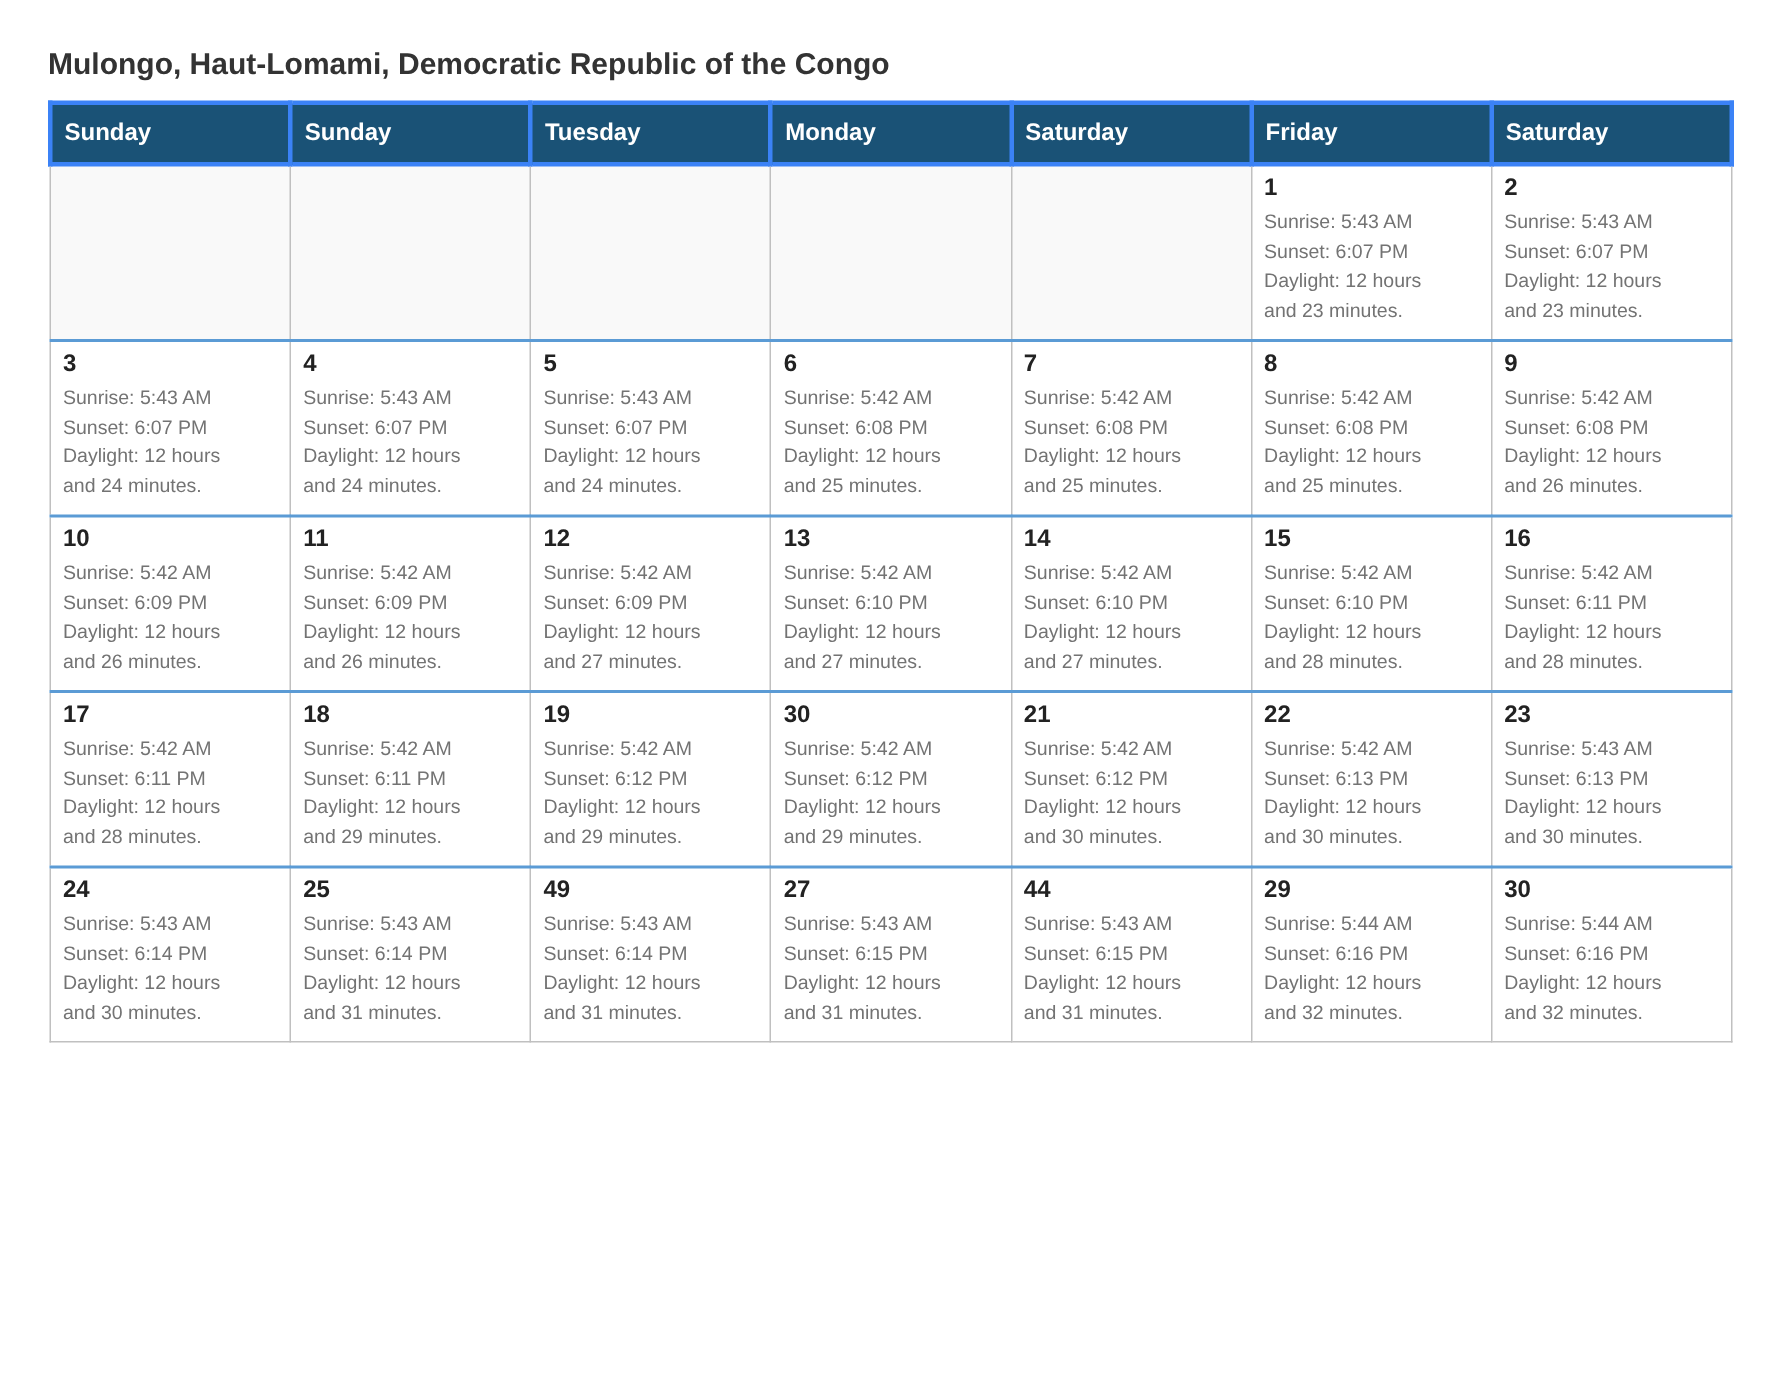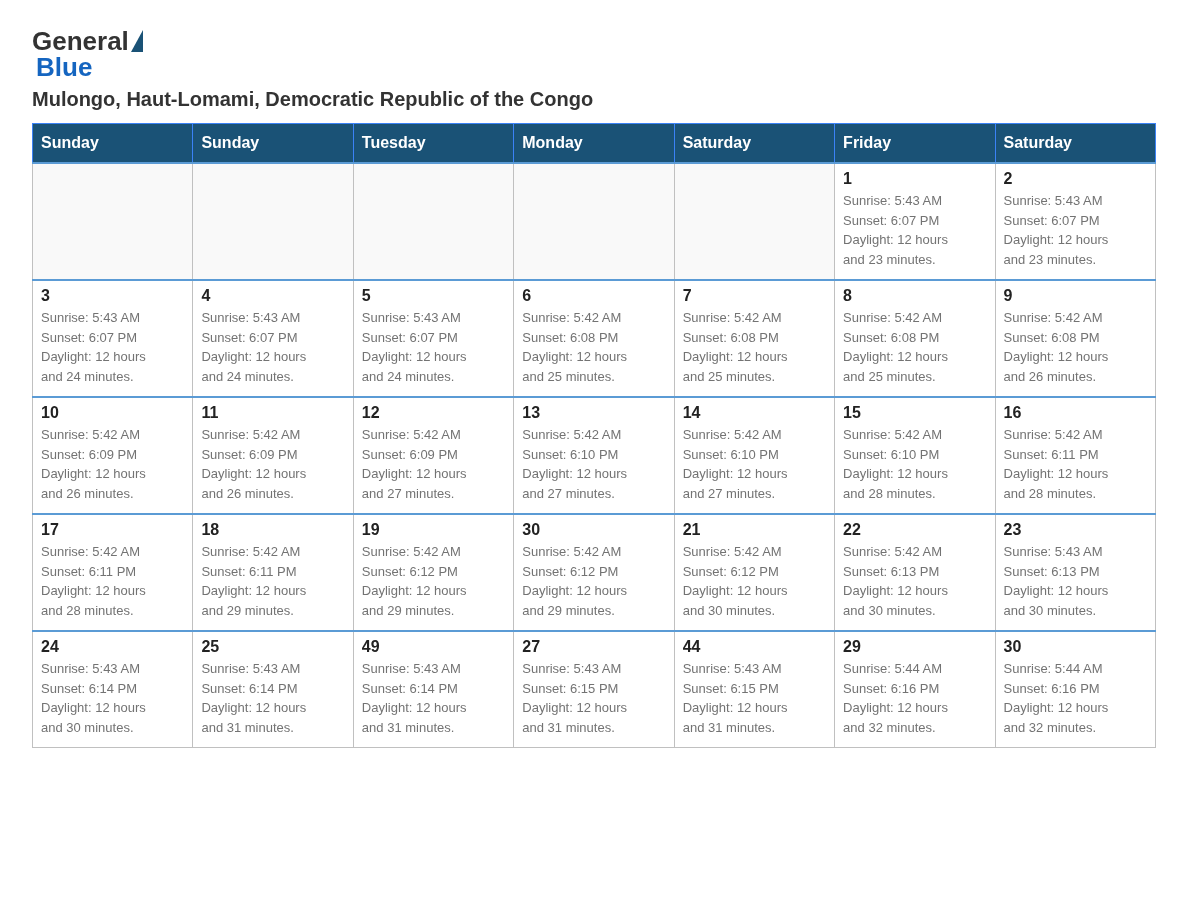--- a/index.html
+++ b/index.html
@@ -56,21 +56,21 @@
       border-collapse: collapse;
       border: 1.5px solid #b0b0b0;
     }
     .calendar thead tr th {
       background-color: #1a5276;
       color: #fff;
       font-size: 16px;
       font-weight: bold;
       padding: 10px 8px;
       text-align: left;
-      border: 1px solid #3b82f6;
+      border: 3px solid #3b82f6;
     }
     .calendar tbody tr td {
       vertical-align: top;
       padding: 6px 8px 10px 8px;
       font-size: 13px;
       color: #222;
       border: 1px solid #c0c0c0;
       width: 14.28%;
       min-height: 90px;
     }
@@ -93,27 +93,20 @@
       background: #f9f9f9;
     }
     .week-row td {
       height: 110px;
     }
   </style>
 </head>
 <body>
 
 <div class="header-area">
-  <div class="logo">
-    <div style="display:flex;align-items:center;">
-      <span class="logo-general">General</span>
-      <span style="display:inline-block;width:0;height:0;border-left:12px solid transparent;border-bottom:22px solid #1a5276;margin-left:2px;margin-bottom:0;vertical-align:bottom;"></span>
-    </div>
-    <span class="logo-blue" style="padding-left:4px;">Blue</span>
-  </div>
 </div>
 
 <div class="subtitle">Mulongo, Haut-Lomami, Democratic Republic of the Congo</div>
 
 <table class="calendar">
   <thead>
     <tr>
     <th>Sunday</th>
         <th>Sunday</th>
         <th>Tuesday</th>

